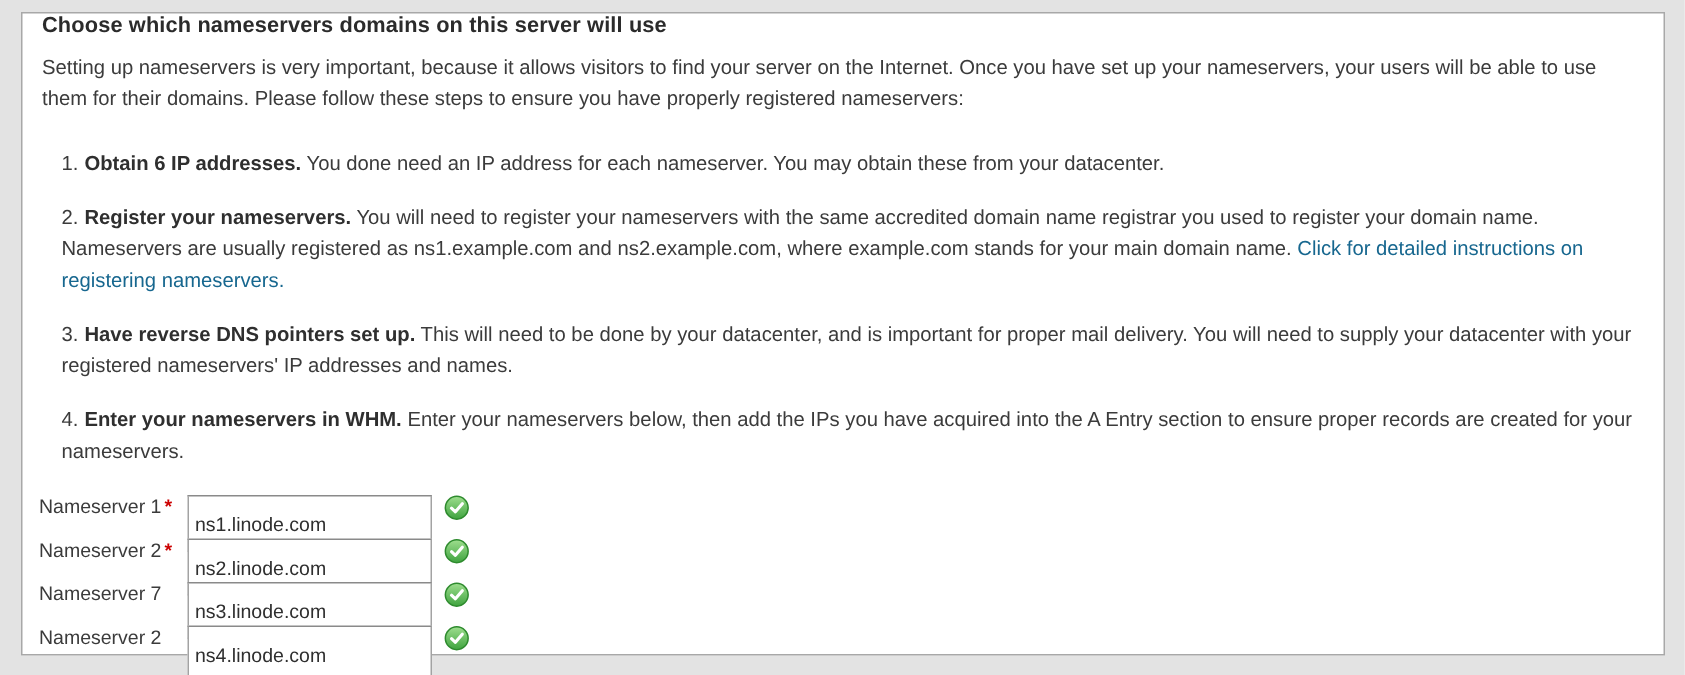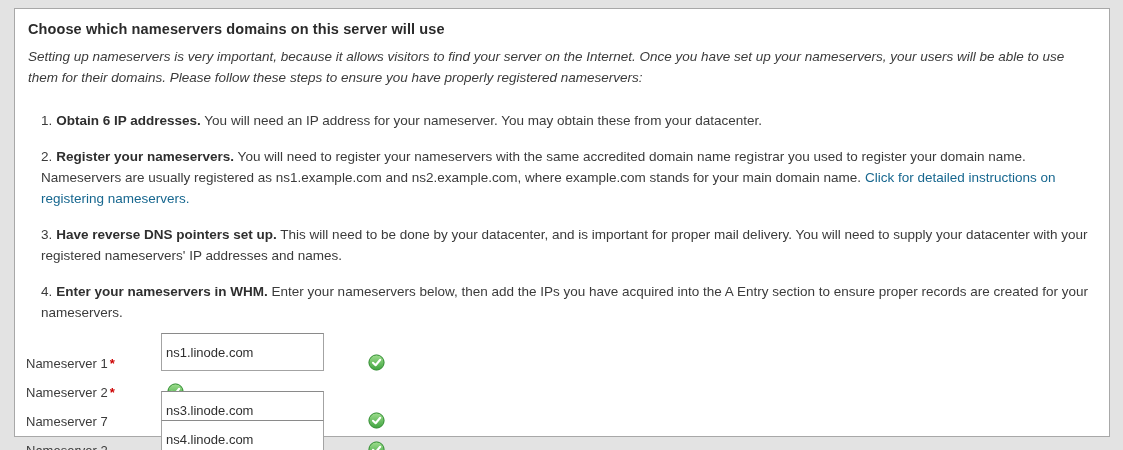--- a/index.html
+++ b/index.html
@@ -9,31 +9,30 @@
     font-family: "Liberation Sans", sans-serif;
     color: #3b3b3b;
     overflow: hidden;
   }
   .panel {
     position: absolute;
     left: 14px; top: 8px;
     width: 1096px; height: 429px;
     background: #ffffff;
     border: 1px solid #a8a8a8;
-    padding: 12px 15px 0 13px;
+    padding: 0 15px 0 13px;
   }
   .title {
     font-size: 14.5px;
     font-weight: bold;
     color: #2b2b2b;
     letter-spacing: 0.1px;
     margin-bottom: 9px;
   }
   .intro {
-    font-style: italic;
     font-size: 13.5px;
     line-height: 21px;
     color: #3b3b3b;
     margin-bottom: 22px;
   }
   .steps { padding-left: 13px; }
   .step {
     font-size: 13.5px;
     line-height: 21px;
     margin-bottom: 15px;
@@ -42,22 +41,21 @@
   .step-num { margin-right: 4px; }
   a.instr-link {
     color: #17678f;
     text-decoration: none;
     cursor: pointer;
   }
   .form-area { margin-top: 19px; margin-left: -2px; }
   .form-row {
     height: 29px;
     display: flex;
-    align-items: flex-end;
-    gap: 36px;
+    align-items: flex-start;
   }
   .field-label {
     width: 97px;
     font-size: 13px;
     color: #3b3b3b;
     white-space: nowrap;
   }
   .req {
     color: #cc0000;
     font-weight: bold;
@@ -85,21 +83,21 @@
 <body>
 
 <div class="panel">
 
   <div class="title">Choose which nameservers domains on this server will use</div>
 
   <div class="intro">Setting up nameservers is very important, because it allows visitors to find your server on the Internet. Once you have set up your nameservers, your users will be able to use them for their domains. Please follow these steps to ensure you have properly registered nameservers:</div>
 
   <div class="steps">
 
-    <p class="step"><span class="step-num">1.</span><b>Obtain 6 IP addresses.</b><span> You will need an IP address for your nameserver. You may obtain these from your datacenter.</span></p>
+    <p class="step"><span class="step-num">1.</span><b>Obtain 6 IP addresses.</b><span> You done need an IP address for each nameserver. You may obtain these from your datacenter.</span></p>
 
     <p class="step"><span class="step-num">2.</span><b>Register your nameservers.</b><span> You will need to register your nameservers with the same accredited domain name registrar you used to register your domain name. Nameservers are usually registered as ns1.example.com and ns2.example.com, where example.com stands for your main domain name. </span><a class="instr-link">Click for detailed instructions on registering nameservers.</a></p>
 
     <p class="step"><span class="step-num">3.</span><b>Have reverse DNS pointers set up.</b><span> This will need to be done by your datacenter, and is important for proper mail delivery. You will need to supply your datacenter with your registered nameservers' IP addresses and names.</span></p>
 
     <p class="step"><span class="step-num">4.</span><b>Enter your nameservers in WHM.</b><span> Enter your nameservers below, then add the IPs you have acquired into the A Entry section to ensure proper records are created for your nameservers.</span></p>
 
   </div>
 
   <div class="form-area">
@@ -116,20 +114,21 @@
               </linearGradient>
             </defs>
             <circle cx="8.5" cy="8.5" r="7.6" fill="url(#g1)" stroke="#2e8b2e" stroke-width="1"></circle>
             <path d="M5 8.8 L7.6 11.2 L12.2 5.8" fill="none" stroke="#ffffff" stroke-width="2.1" stroke-linecap="round" stroke-linejoin="round"></path>
           </svg>
       </span>
     </div>
 
     <div class="form-row">
       <span class="field-label"><span>Nameserver 2</span><span class="req">*</span></span>
+      <input class="ns-input" type="text" value="ns2.linode.com" style="">
       <span class="status-icon">
         <svg width="17" height="17" viewBox="0 0 17 17">
             <circle cx="8.5" cy="8.5" r="7.6" fill="url(#g1)" stroke="#2e8b2e" stroke-width="1"></circle>
             <path d="M5 8.8 L7.6 11.2 L12.2 5.8" fill="none" stroke="#ffffff" stroke-width="2.1" stroke-linecap="round" stroke-linejoin="round"></path>
           </svg>
       </span>
     </div>
 
     <div class="form-row">
       <span class="field-label"><span>Nameserver 7</span><span class="req"></span></span>

